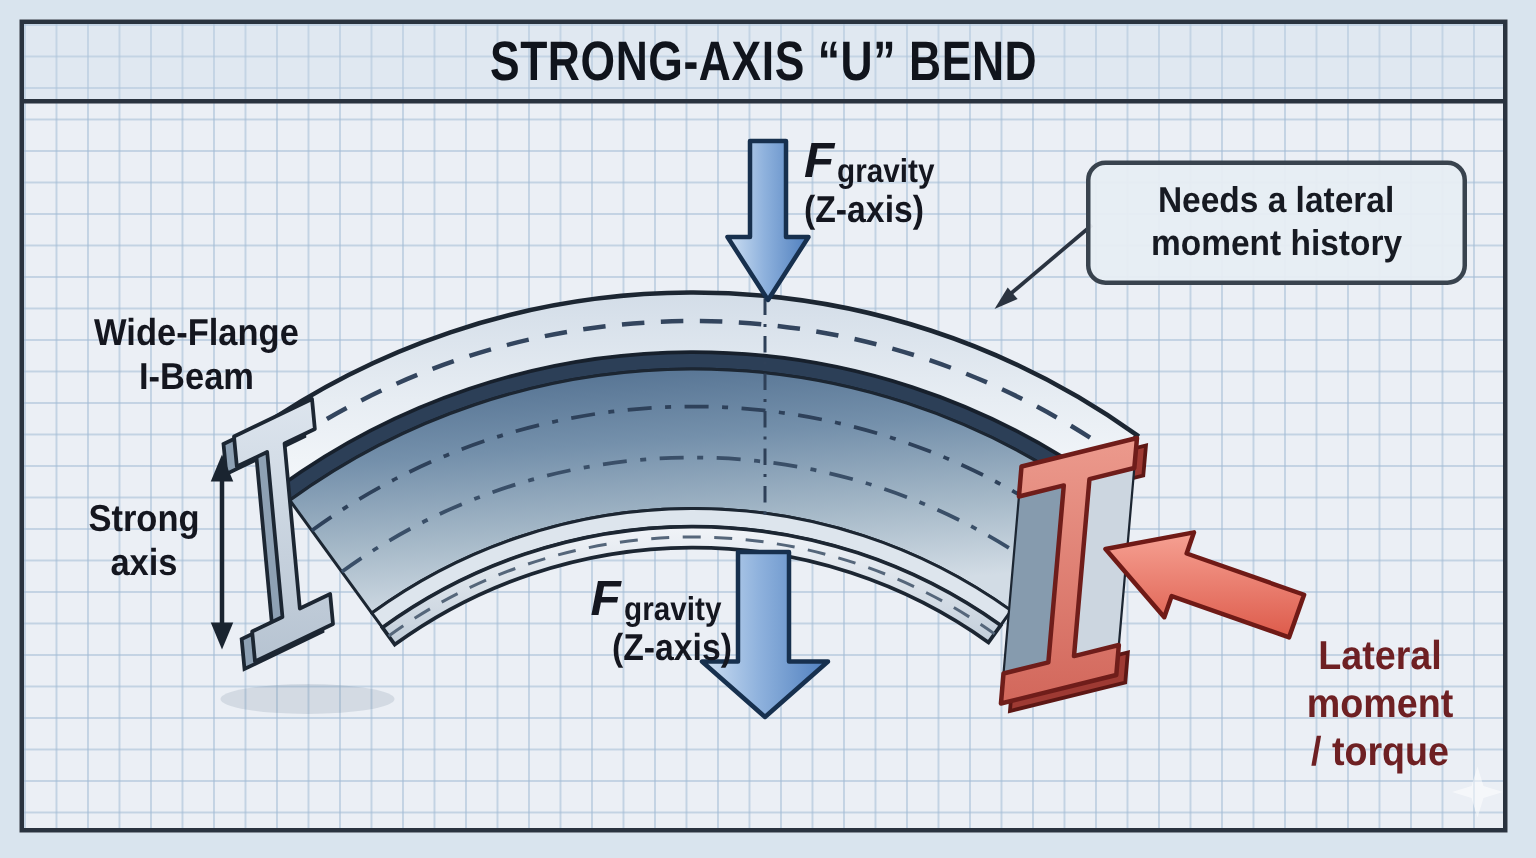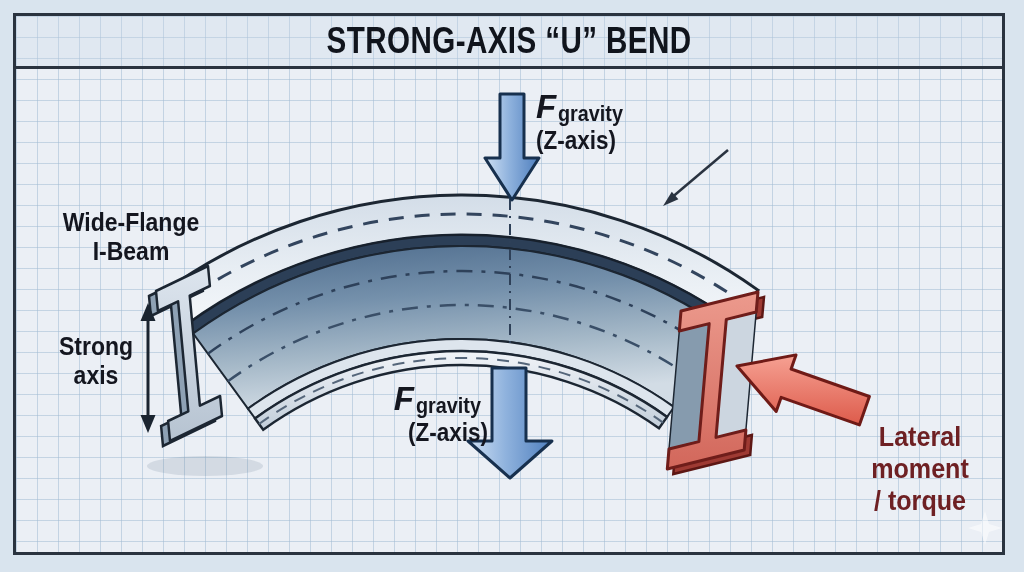--- a/index.html
+++ b/index.html
@@ -161,19 +161,23 @@
   <div class="lbl blk" style="left:46px;top:208px;width:170px;">
     <div>Wide-Flange</div>
     <div>I-Beam</div>
   </div>
 
   <div class="lbl blk" style="left:40px;top:332px;width:112px;">
     <div>Strong</div>
     <div>axis</div>
   </div>
 
+  <div class="callout">
+    <div class="line">Needs a lateral</div>
+    <div class="line">moment history</div>
+  </div>
 
   <div class="lateral">
     <div>Lateral</div>
     <div>moment</div>
     <div>/ torque</div>
   </div>
 </div>
 
 </body></html>

